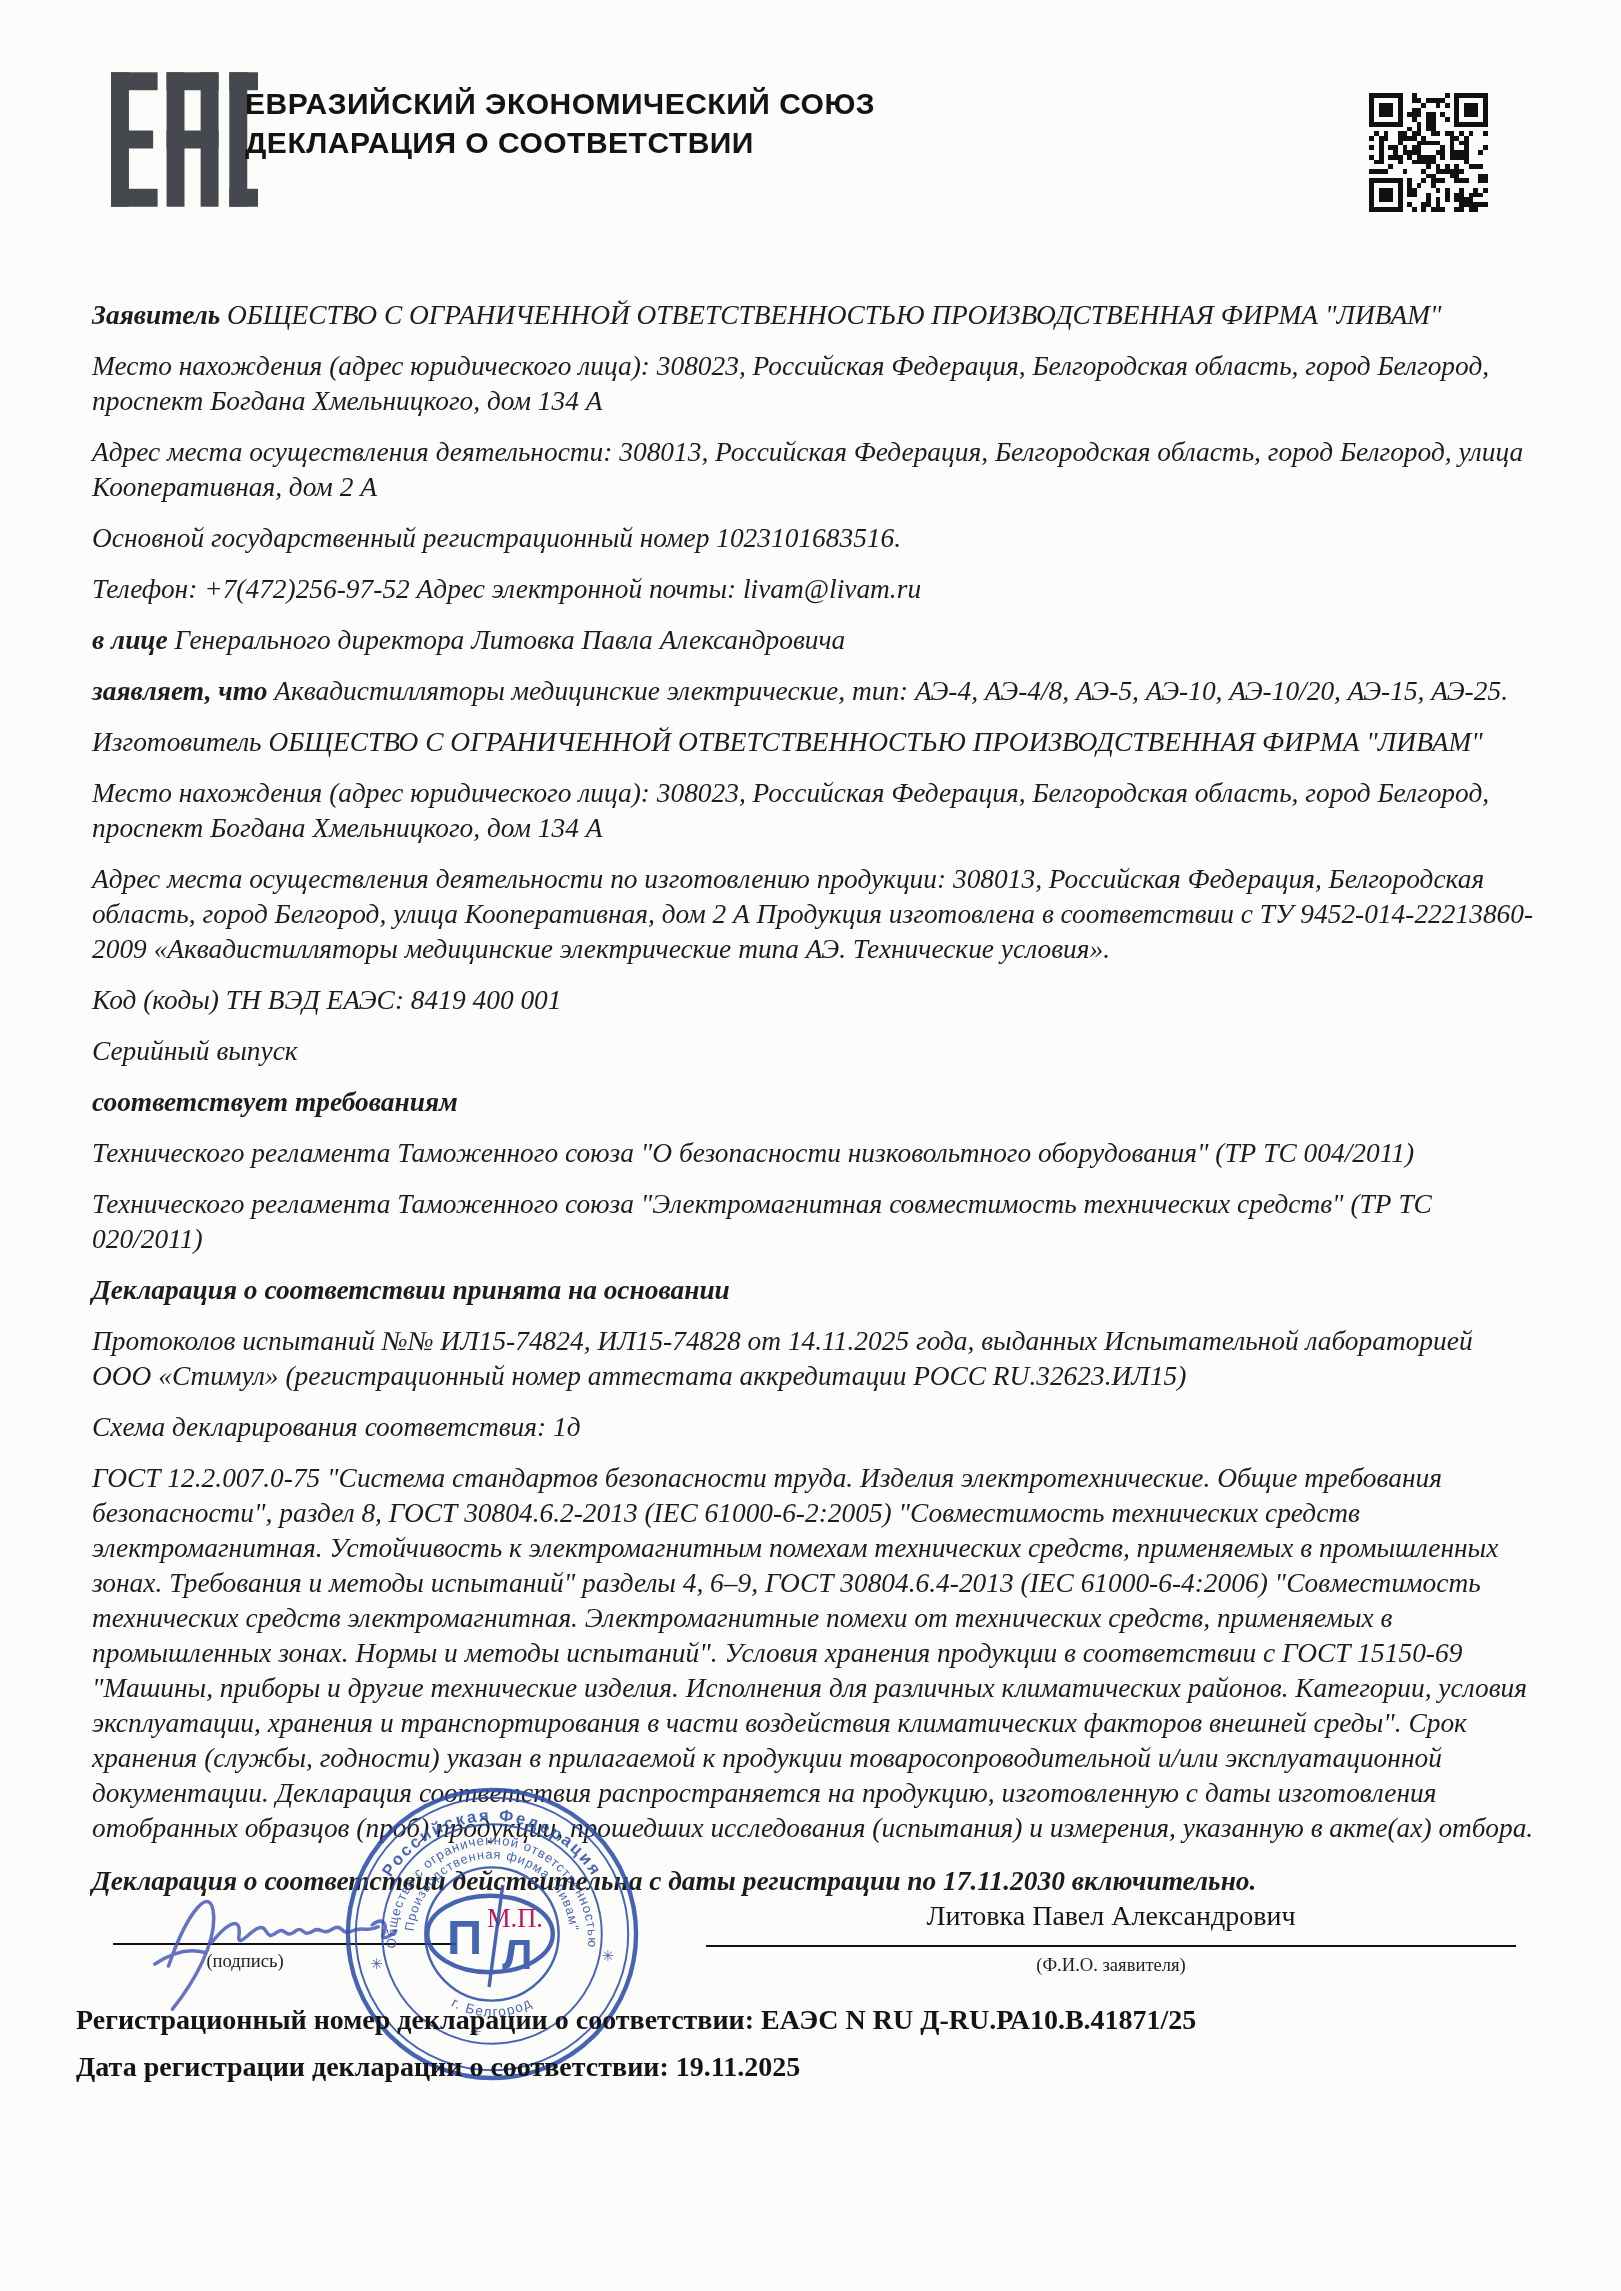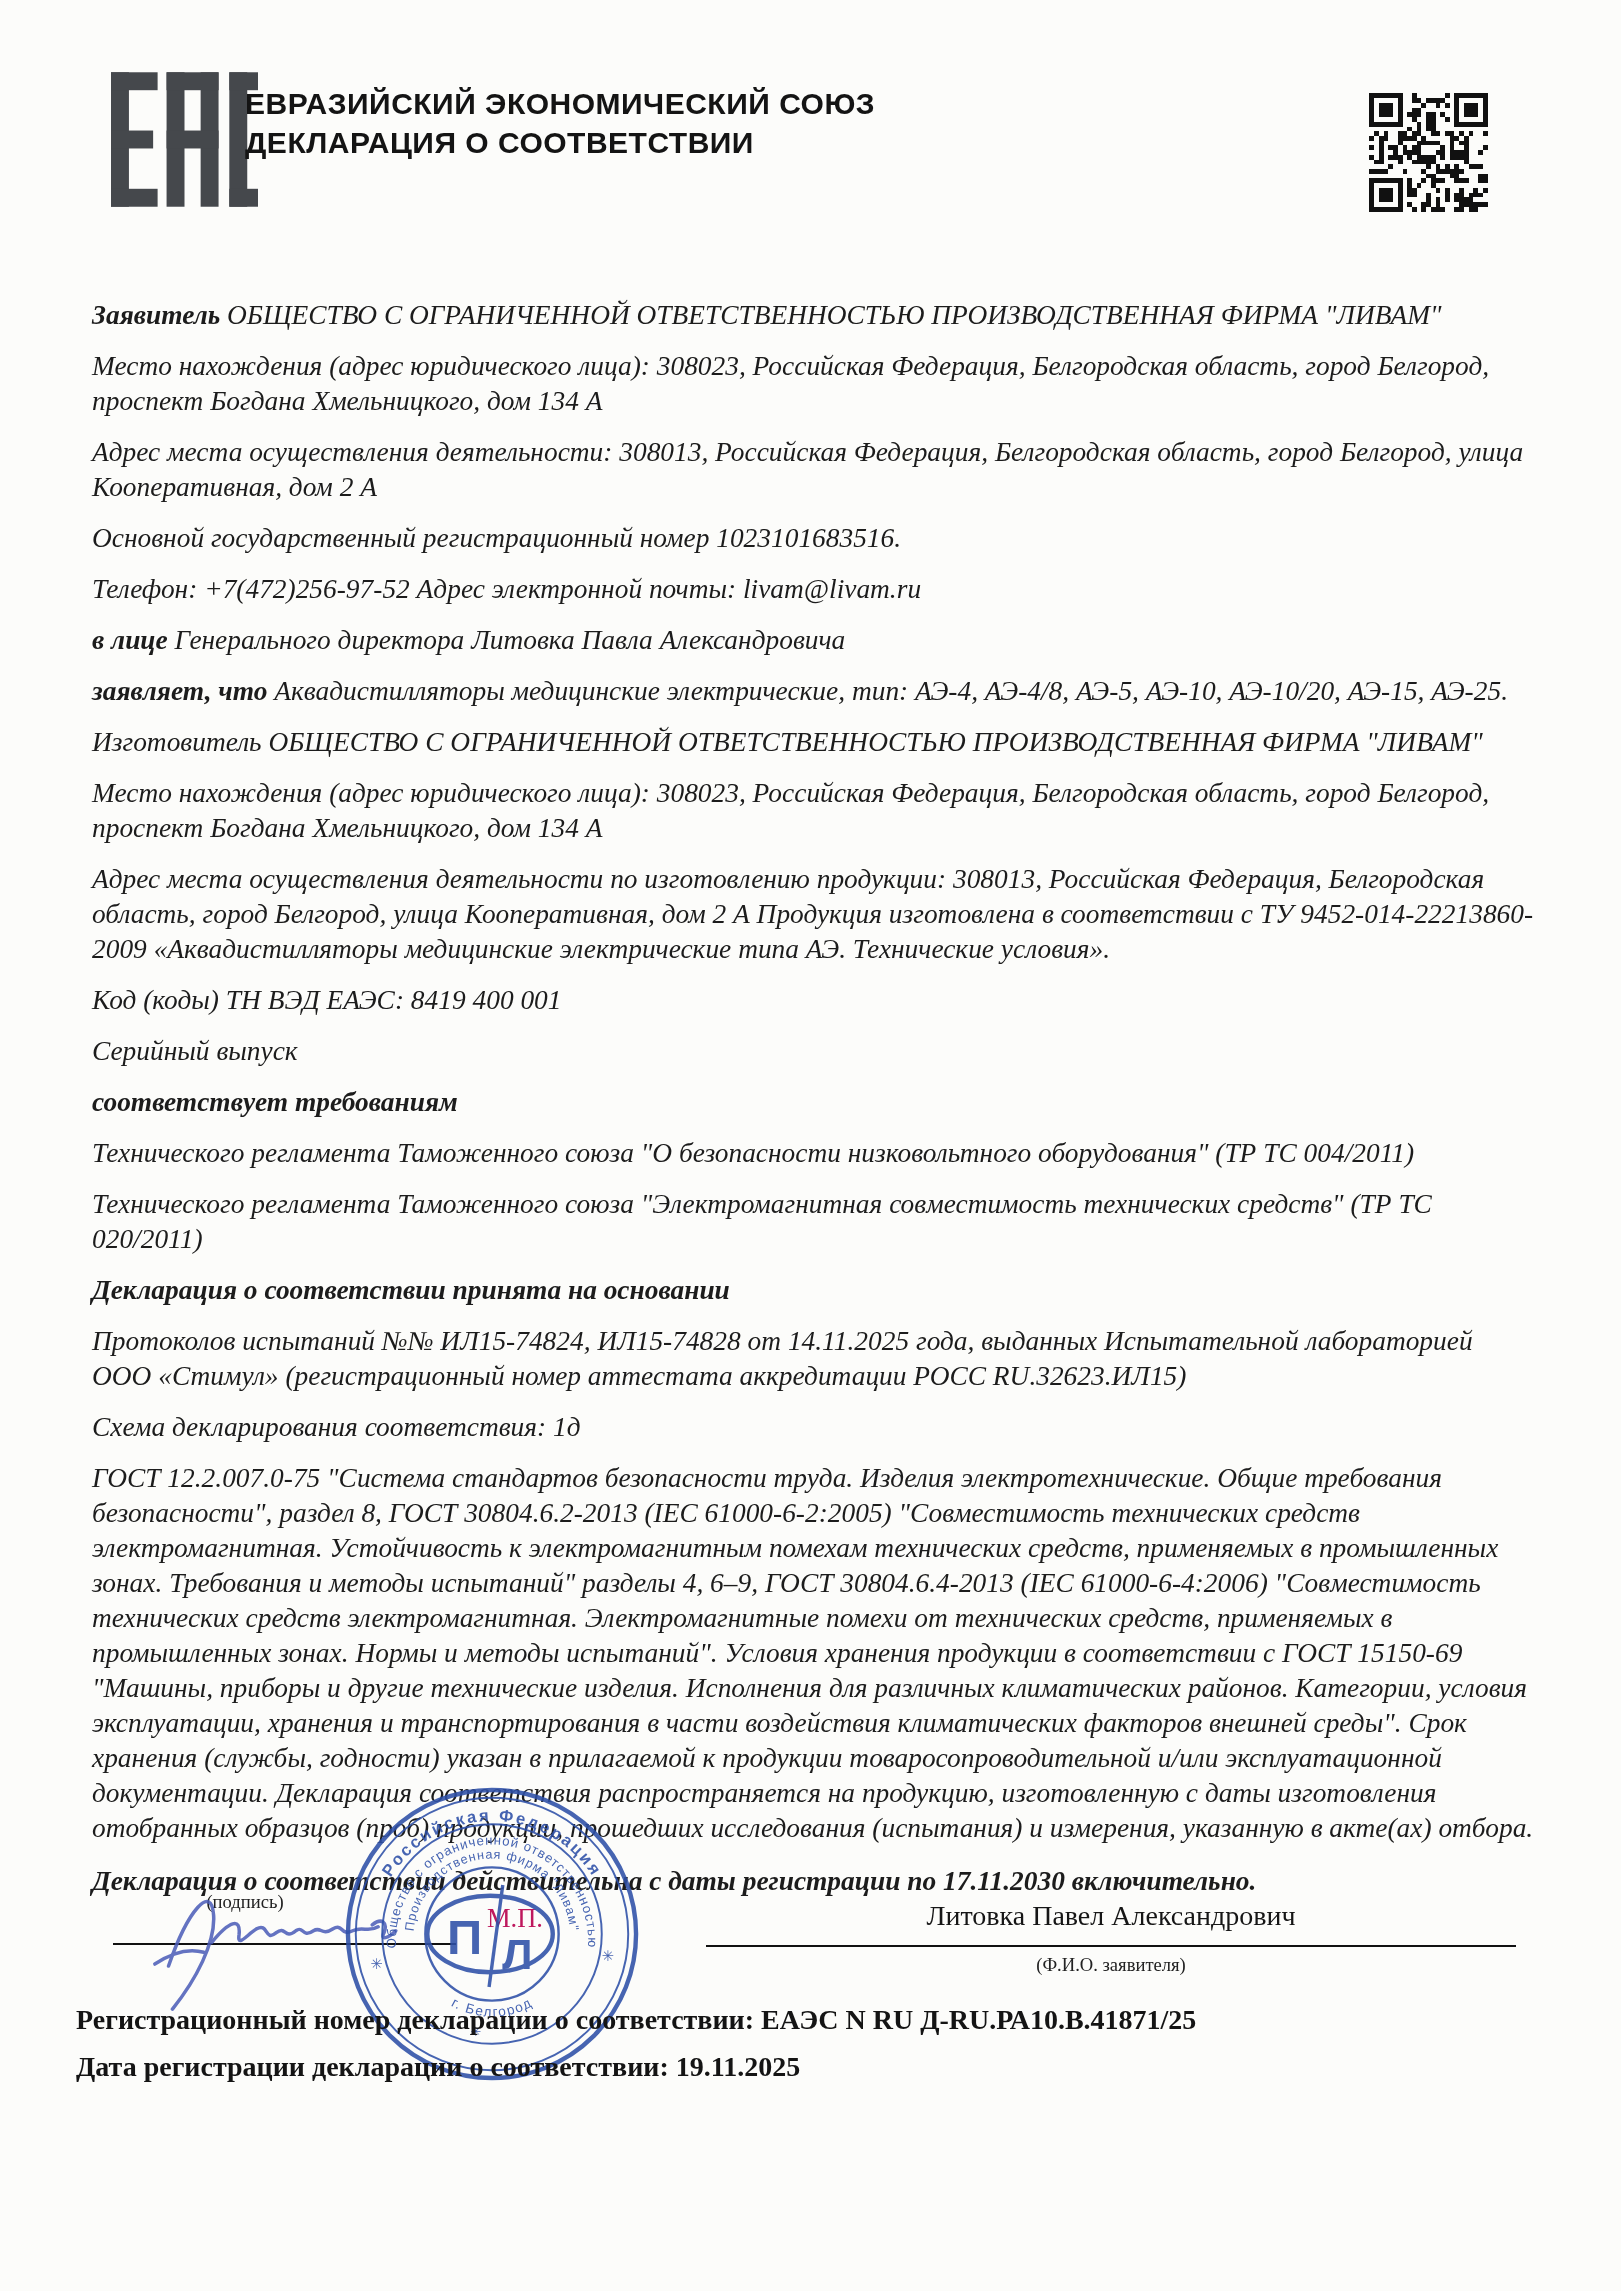--- a/index.html
+++ b/index.html
@@ -33,21 +33,21 @@
   .g10{margin-top:9.8px !important;}
   .g12{margin-top:11.8px !important;}
   .g18{margin-top:17.6px !important;}
   
   .sig-line{position:absolute;height:0;border-top:2.9px solid #111;}
   .sig-line.left{left:113px;top:1943px;width:343px;}
   .sig-line.right{left:706px;top:1945px;width:810px;}
   .sig-caption{
     position:absolute;font-size:18.6px;color:#222;text-align:center;
   }
-  .cap-sign{left:147px;top:1891px;width:196px;}
+  .cap-sign{left:147px;top:1950px;width:196px;}
   .cap-name{left:706px;top:1954px;width:810px;}
   .signer-name{
     position:absolute;left:706px;top:1900px;width:810px;
     text-align:center;font-size:28px;color:#161616;font-family:Liberation Serif, serif;
   }
   .mp-mark{position:absolute;left:487px;top:1903px;font-size:26.5px;color:#be185d;}
   
   .reg-line{position:absolute;left:76px;width:1470px;font-weight:bold;font-size:28px;color:#141414;}
   .reg-number{top:2004px;}
   .reg-date{top:2051px;}

